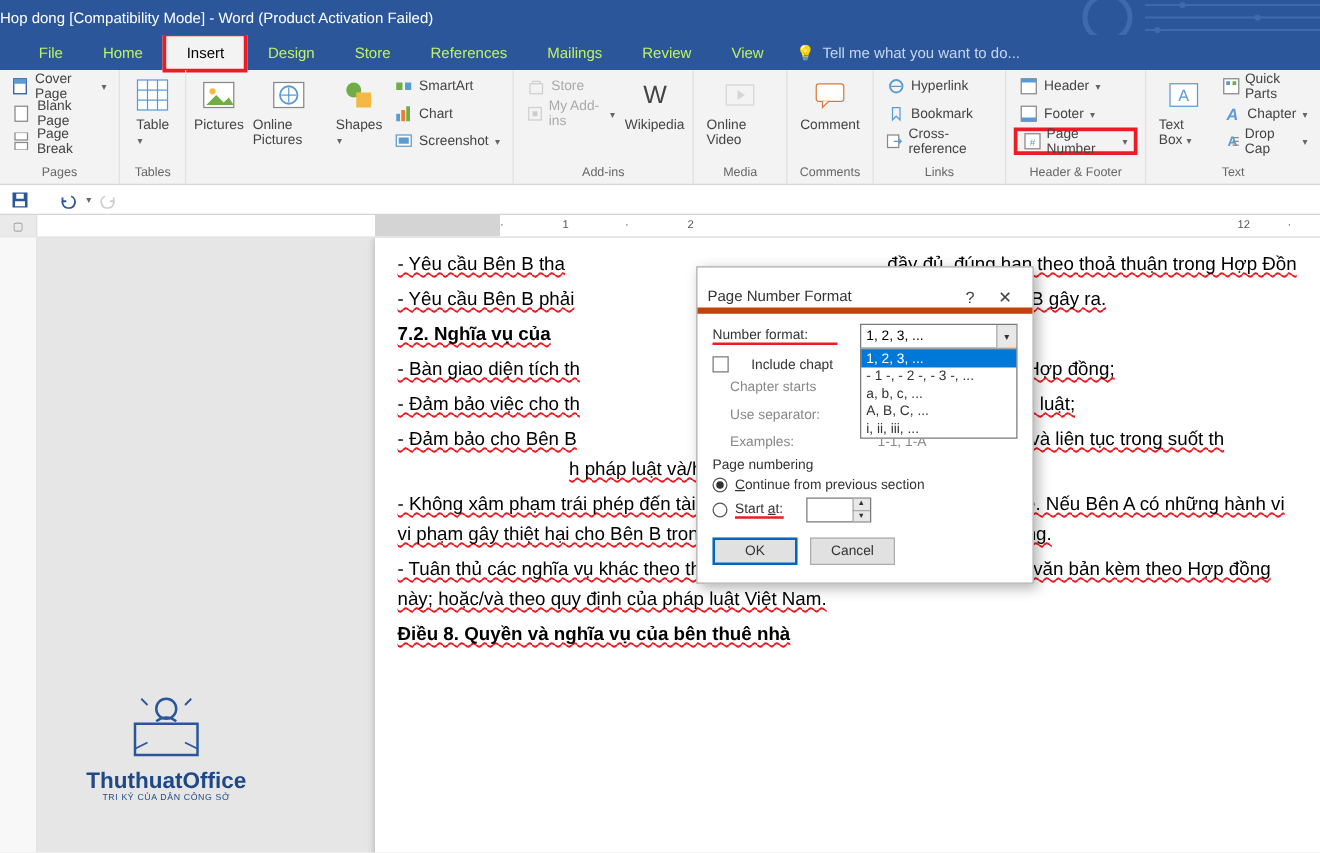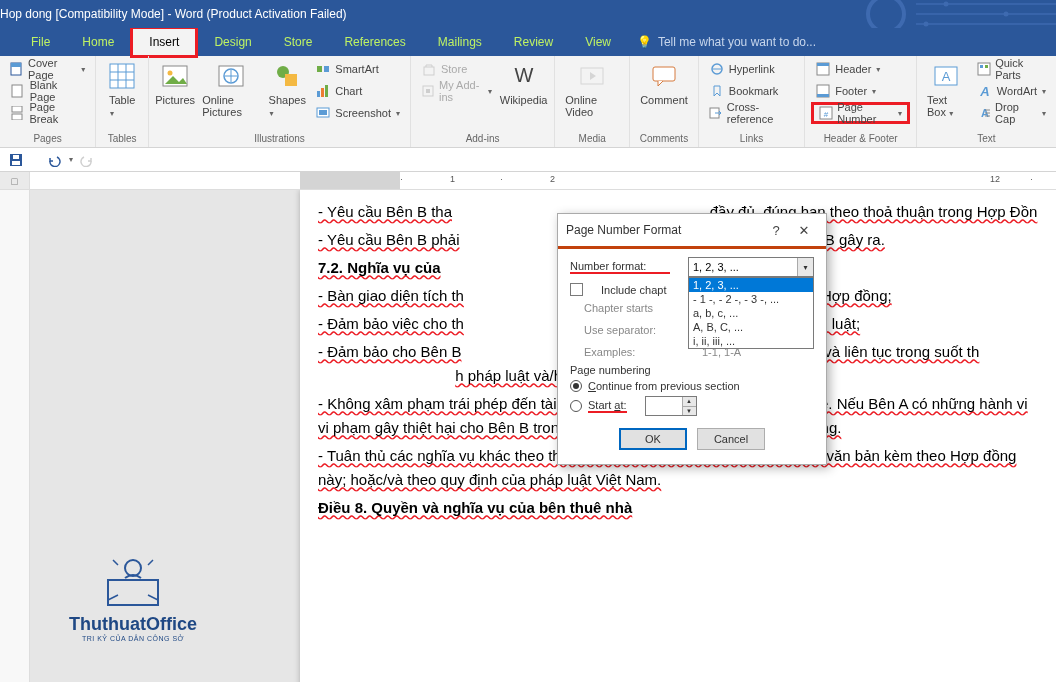--- a/index.html
+++ b/index.html
@@ -45,42 +45,42 @@
 .doc-area { position: absolute; top: 190px; left: 0; right: 0; bottom: 0; background: #e6e6e6; display: flex; }
 .ruler-v { width: 30px; background: #f8f8f8; border-right: 1px solid #ddd; }
 .page-wrap { flex: 1; position: relative; overflow: hidden; }
 .page { position: absolute; left: 270px; top: 0; width: 760px; background: #fff; box-shadow: 0 0 6px rgba(0,0,0,0.25); padding: 10px 18px 400px 18px; }
 .page p { font-family: "Times New Roman", serif; font-size: 15px; color: #000; line-height: 1.6; margin-bottom: 4px; }
 .page p .u { text-decoration: underline wavy #ec1c24; text-decoration-skip-ink: none; }
 .page .bold { font-weight: bold; }
 
 
 .dialog { position: absolute; left: 557px; top: 213px; width: 270px; background: #fff; border: 1px solid #aaa; box-shadow: 3px 3px 10px rgba(0,0,0,0.3); z-index: 100; }
-.dialog .dlg-title { height: 28px; display: flex; align-items: center; padding: 16px 8px; font-size: 12px; color: #333; border-bottom: 3px solid #c2410c;}
+.dialog .dlg-title { height: 28px; display: flex; align-items: flex-start; padding: 16px 8px; font-size: 12px; color: #333; border-bottom: 5px solid #c2410c;}
 .dialog .dlg-title .spacer { flex: 1; }
 .dialog .dlg-title .help, .dialog .dlg-title .close { width: 28px; text-align: center; cursor: pointer; font-size: 13px; color: #444;}
 .dialog .dlg-body { padding: 8px 12px 4px 12px; font-size: 11px; color: #333; }
 .dialog .row { display: flex; align-items: center; margin-bottom: 6px; gap: 18px; }
 .dialog .row .lbl { width: 100px; }
 .dialog .row .lbl.red-ul { border-bottom: 2px solid #ec1c24; display: inline-block; }
 .dialog .combo { position: relative; flex: 1; }
 .dialog .combo-input { width: 100%; height: 20px; border: 1px solid #7a7a7a; padding: 0 16px 0 4px; font-size: 11px; background: #fff; }
 .dialog .combo-btn { position: absolute; right: 1px; top: 1px; width: 16px; height: 18px; background: #e8e8e8; border-left: 1px solid #aaa; display: flex; align-items: center; justify-content: center; font-size: 8px; color: #333;}
 .dialog .dropdown { position: absolute; left: 0; top: 20px; width: 100%; background: #fff; border: 1px solid #7a7a7a; z-index: 200; }
 .dialog .dropdown .opt { padding: 1px 4px; font-size: 11px; }
 .dialog .dropdown .opt.sel { background: #0078d7; color: #fff; }
 .dialog .checkbox { width: 13px; height: 13px; border: 1px solid #7a7a7a; background: #fff; display: inline-block; }
 .dialog .indent { margin-left: 14px; color: #888; }
 .dialog .spin { width: 52px; height: 20px; border: 1px solid #7a7a7a; position: relative; }
 .dialog .spin .sp-btn { position: absolute; right: 0; width: 14px; height: 9px; background: #e8e8e8; border-left: 1px solid #aaa; font-size: 6px; text-align: center; line-height: 8px;}
 .dialog .radio-g { margin: 4px 0; }
 .dialog .radio-g .rrow { display: flex; align-items: center; gap: 6px; margin-bottom: 4px; }
 .dialog .radio { width: 12px; height: 12px; border: 1px solid #555; border-radius: 50%; display: inline-flex; align-items: center; justify-content: center; }
 .dialog .radio .dot { width: 6px; height: 6px; background: #333; border-radius: 50%; }
-.dialog .buttons { display: flex; justify-content: center; gap: 10px; padding: 8px 0 10px 0; }
+.dialog .buttons { display: flex; gap: 10px; padding: 8px 0 10px 0; }
 .dialog .btn { min-width: 68px; height: 22px; border: 1px solid #adadad; background: #e1e1e1; font-size: 11px; display: flex; align-items: center; justify-content: center; cursor: pointer; }
 .dialog .btn.primary { border: 2px solid #0067c0; }
 .dialog .disabled-input { background: #f0f0f0; color: #999; }
 .dialog .fieldset-label { margin: 4px 0 4px 0; }
 .ul-acc { text-decoration: underline; }
 
 
 .watermark { position: absolute; left: 39px; bottom: 40px; text-align: center; color: #2b579a; }
 .watermark .logo-text { font-weight: bold; font-size: 18px; color: #1f4884; }
 .watermark .tag { font-size: 7px; color: #1f4884; letter-spacing: 0.5px; }
@@ -225,21 +225,20 @@
               <svg width="14" height="14">
                 <rect x="1" y="2" width="12" height="9" fill="#fff" stroke="#5b9bd5"></rect>
                 <rect x="3" y="4" width="8" height="5" fill="#5b9bd5"></rect>
               </svg>
             </span>
             <span>Screenshot</span>
             <span class="arrow-dn">▾</span>
           </div>
       </div>
     </div>
-    <div class="group-label">Illustrations</div>
   </div>
 
   <div class="ribbon-group">
     <div class="group-content">
       <div class="ribbon-col">
         <div class="ribbon-btn-small disabled">
             <span class="icon-box">
               <svg width="14" height="14">
                 <rect x="2" y="5" width="10" height="8" fill="none" stroke="#999"></rect>
                 <path d="M4 5 L4 3 L10 3 L10 5" fill="none" stroke="#999"></path>
@@ -393,21 +392,21 @@
               </svg>
             </span>
             <span>Quick Parts</span>
           </div>
         <div class="ribbon-btn-small">
             <span class="icon-box">
               <svg width="14" height="14">
                 <text x="7" y="12" font-size="13" text-anchor="middle" fill="#5b9bd5" font-weight="bold" font-style="italic">A</text>
               </svg>
             </span>
-            <span>WordArt</span>
+            <span>Chapter</span>
             <span class="arrow-dn">▾</span>
           </div>
         <div class="ribbon-btn-small">
             <span class="icon-box">
               <svg width="14" height="14">
                 <text x="4" y="11" font-size="11" fill="#5b9bd5" font-weight="bold">A</text>
                 <path d="M8 4 H13 M8 7 H13 M8 10 H13" stroke="#888"></path>
               </svg>
             </span>
             <span>Drop Cap</span>

